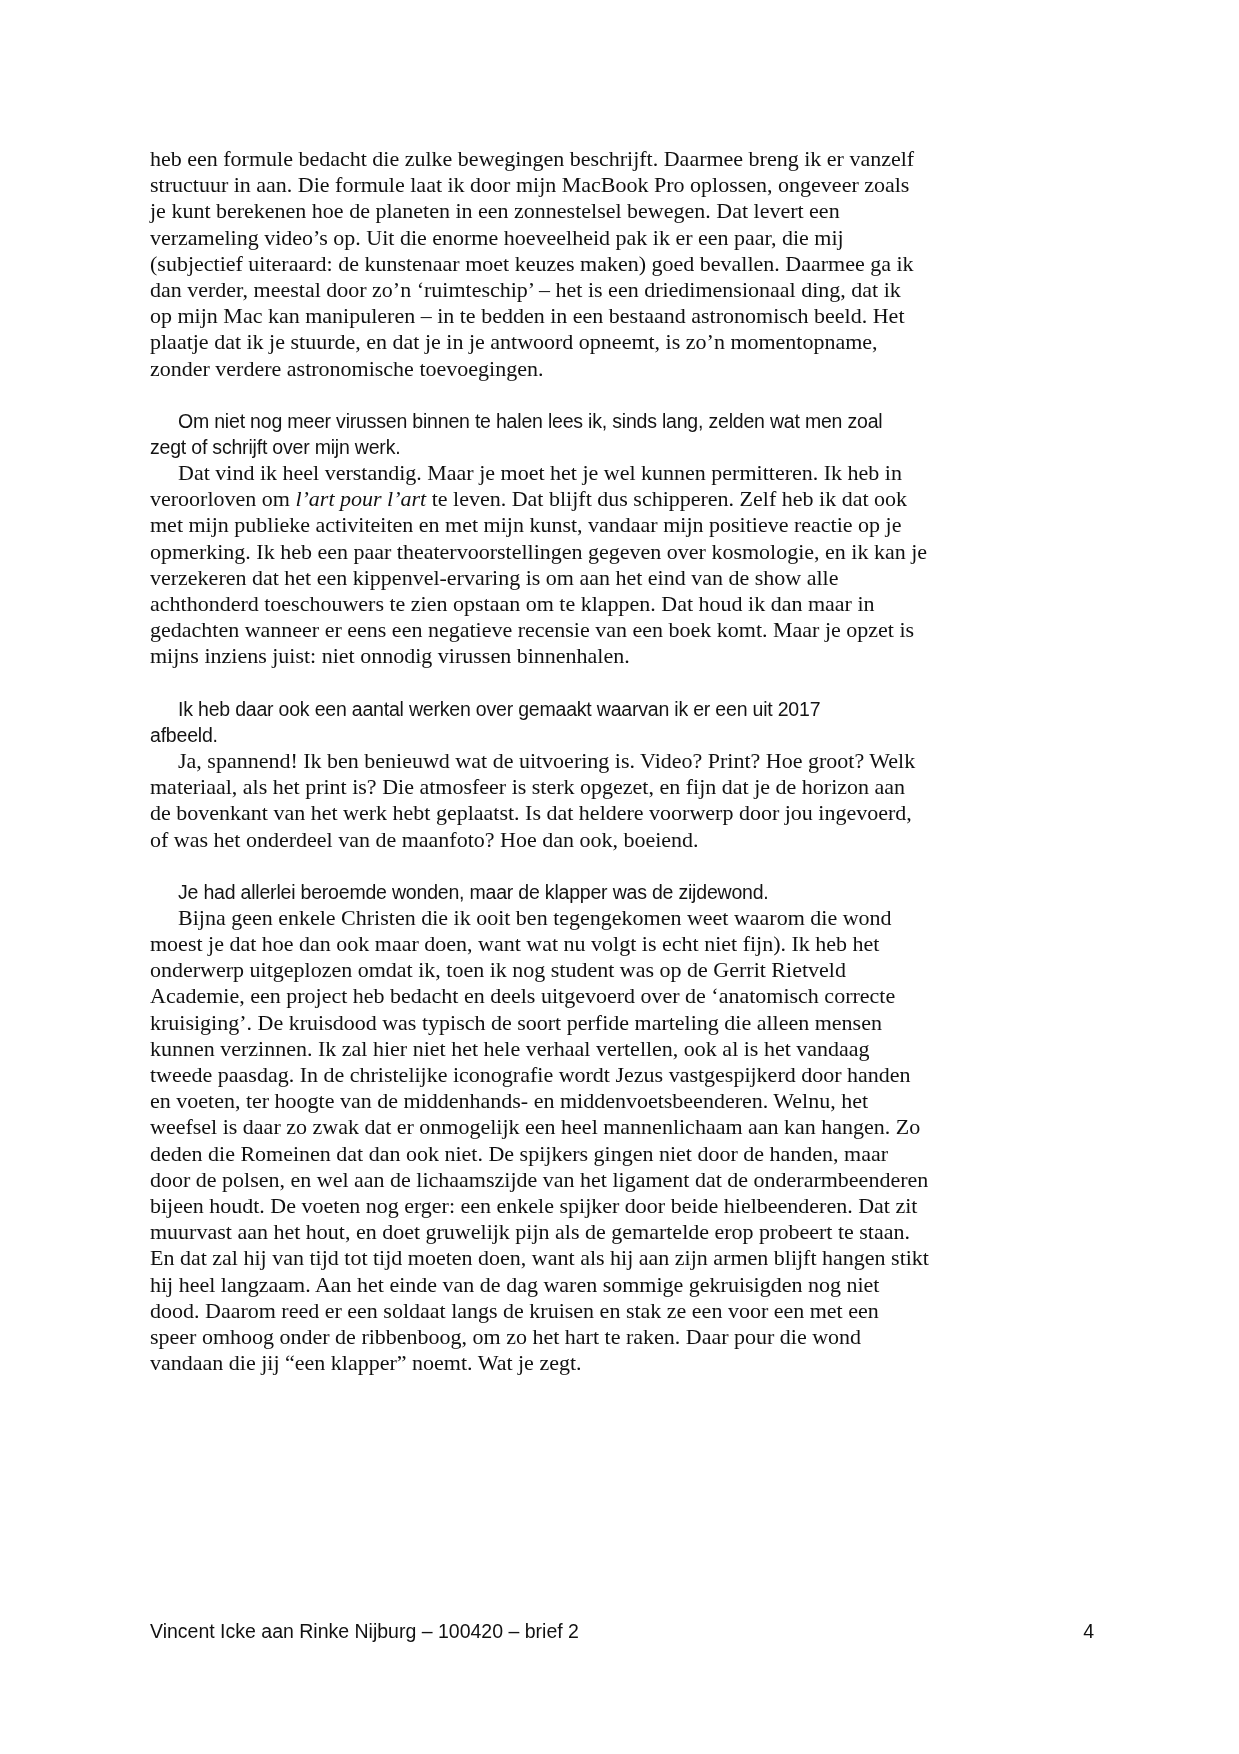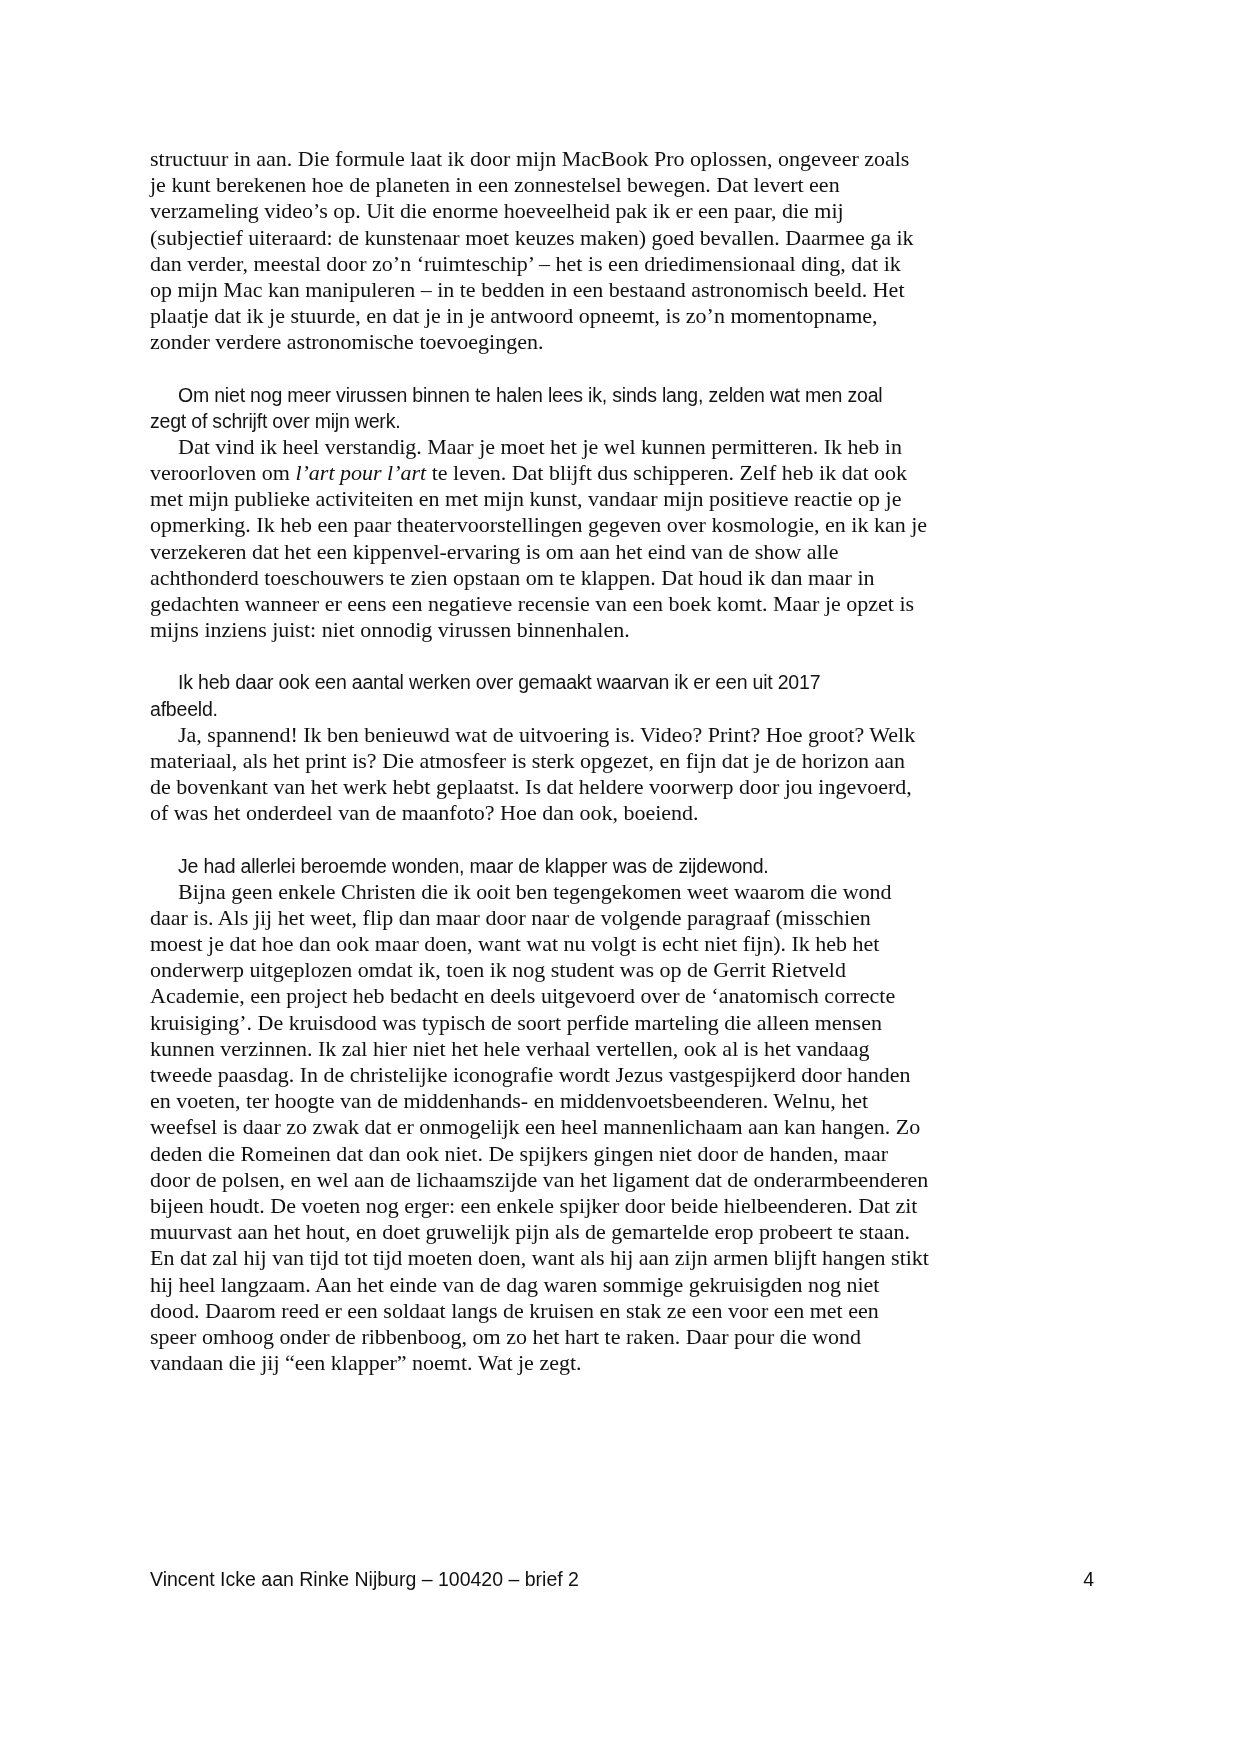--- a/index.html
+++ b/index.html
@@ -11,32 +11,33 @@
     position: absolute; left: 150px; top: 146px; width: 900px;
     font-family: "Liberation Serif", "DejaVu Serif", serif;
     font-size: 22px; line-height: 26.2px; color: #111;
   }
   .line { white-space: nowrap; display: block; height: 26.2px; }
   .indent { padding-left: 28px; }
   .quote { font-family: "Liberation Sans", "DejaVu Sans", sans-serif; font-size: 19.5px; letter-spacing: -0.2px; color: #141414; }
   .gap { height: 26px; display: block; }
   em { font-style: italic; }
   .footer {
-    position: absolute; left: 150px; top: 1564px; width: 944px; height: 30px;
+    position: absolute; left: 150px; top: 1616px; width: 944px; height: 30px;
     font-family: "Liberation Sans", "DejaVu Sans", sans-serif; font-size: 19.5px; color: #111;
     display: flex; justify-content: space-between; align-items: center;
   }
 </style>
 </head>
 <body>
 
 <div class="page">
   <div class="body-text">
 
     <div>
+      <span class="line">heb een formule bedacht die zulke bewegingen beschrijft. Daarmee breng ik er vanzelf</span>
       <span class="line">structuur in aan. Die formule laat ik door mijn  MacBook Pro oplossen, ongeveer zoals</span>
       <span class="line">je kunt berekenen hoe de planeten in een zonnestelsel bewegen. Dat levert een</span>
       <span class="line">verzameling video’s op. Uit die enorme hoeveelheid pak ik er een paar, die mij</span>
       <span class="line">(subjectief uiteraard: de kunstenaar moet keuzes maken) goed bevallen. Daarmee ga ik</span>
       <span class="line">dan verder, meestal door zo’n ‘ruimteschip’ – het is een driedimensionaal ding, dat ik</span>
       <span class="line">op mijn Mac kan manipuleren – in te bedden in een bestaand astronomisch beeld. Het</span>
       <span class="line">plaatje dat ik je stuurde, en dat je in je antwoord opneemt, is zo’n momentopname,</span>
       <span class="line">zonder verdere astronomische toevoegingen.</span>
     </div>
 
@@ -73,21 +74,20 @@
     </div>
 
     <span class="gap"></span>
 
     <div class="quote">
       <span class="line indent">Je had allerlei beroemde wonden, maar de klapper was de zijdewond.</span>
     </div>
 
     <div>
       <span class="line indent">Bijna geen enkele Christen die ik ooit ben tegengekomen weet waarom die wond</span>
-      <span class="line">daar is. Als jij het weet, flip dan maar door naar de volgende paragraaf (misschien</span>
       <span class="line">moest je dat hoe dan ook maar doen, want wat nu volgt is echt niet fijn). Ik heb het</span>
       <span class="line">onderwerp uitgeplozen omdat ik, toen ik nog student was op de Gerrit Rietveld</span>
       <span class="line">Academie, een project heb bedacht en deels uitgevoerd over de ‘anatomisch correcte</span>
       <span class="line">kruisiging’. De kruisdood was typisch de soort perfide marteling die alleen mensen</span>
       <span class="line">kunnen verzinnen. Ik zal hier niet het hele verhaal vertellen, ook al is het vandaag</span>
       <span class="line">tweede paasdag. In de christelijke iconografie wordt Jezus vastgespijkerd door handen</span>
       <span class="line">en voeten, ter hoogte van de middenhands- en middenvoetsbeenderen. Welnu, het</span>
       <span class="line">weefsel is daar zo zwak dat er onmogelijk een heel mannenlichaam aan kan hangen. Zo</span>
       <span class="line">deden die Romeinen dat dan ook niet. De spijkers gingen niet door de handen, maar</span>
       <span class="line">door de polsen, en wel aan de lichaamszijde van het ligament dat de onderarmbeenderen</span>

